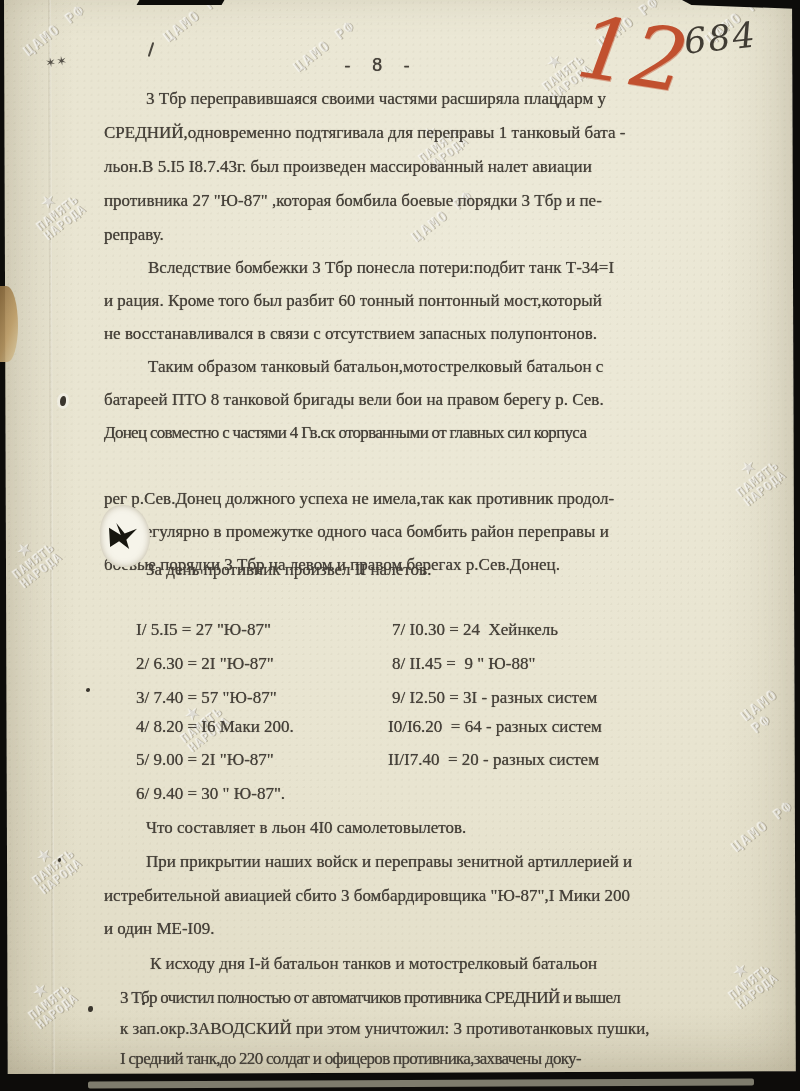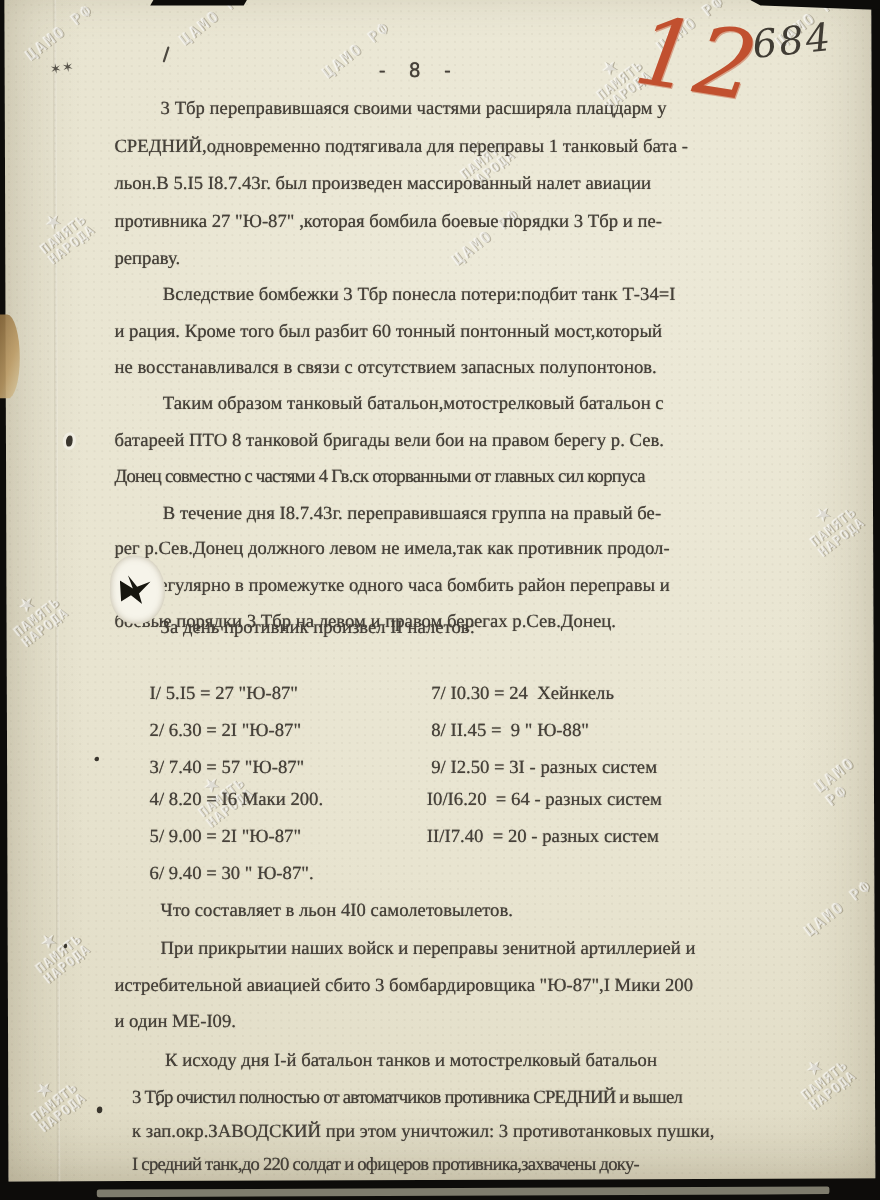--- a/index.html
+++ b/index.html
@@ -141,22 +141,21 @@
   <div class="line" style="left:104px;top:122px">СРЕДНИЙ,одновременно подтягивала для переправы 1 танковый бата -</div>
   <div class="line" style="left:104px;top:156px">льон.В 5.I5 I8.7.43г. был произведен массированный налет авиации</div>
   <div class="line" style="left:104px;top:190px">противника 27 "Ю-87" ,которая бомбила боевые порядки 3 Тбр и пе-</div>
   <div class="line" style="left:104px;top:224px">реправу.</div>
   <div class="line" style="left:148px;top:257px">Вследствие бомбежки 3 Тбр понесла потери:подбит танк Т-34=I</div>
   <div class="line" style="left:104px;top:290px">и рация. Кроме того был разбит 60 тонный понтонный мост,который</div>
   <div class="line" style="left:104px;top:323px">не восстанавливался в связи с отсутствием запасных полупонтонов.</div>
   <div class="line" style="left:148px;top:356px">Таким образом танковый батальон,мотострелковый батальон с</div>
   <div class="line" style="left:104px;top:389px">батареей ПТО 8 танковой бригады вели бои на правом берегу р. Сев.</div>
   <div class="line tight" style="left:104px;top:422px">Донец совместно с частями 4 Гв.ск оторванными от главных сил корпуса</div>
-  <div class="line" style="left:148px;top:456px">В течение дня I8.7.43г. переправившаяся группа на правый бе-</div>
-  <div class="line" style="left:104px;top:488px">рег р.Сев.Донец должного левом не имела,так как противник продол-</div>
+  <div class="line" style="left:104px;top:488px">рег р.Сев.Донец должного успеха не имела,так как противник продол-</div>
   <div class="line" style="left:104px;top:521px">жал регулярно в промежутке одного часа бомбить район переправы и</div>
   <div class="line" style="left:104px;top:554px">боевые порядки 3 Тбр на левом и правом берегах р.Сев.Донец.</div>
   <div class="line" style="left:146px;top:559px">За день противник произвел II налетов:</div>
   <div class="line" style="left:136px;top:619px">I/ 5.I5 = 27 "Ю-87"</div>
   <div class="line" style="left:392px;top:619px">7/ I0.30 = 24  Хейнкель</div>
   <div class="line" style="left:136px;top:653px">2/ 6.30 = 2I "Ю-87"</div>
   <div class="line" style="left:392px;top:653px">8/ II.45 =  9 " Ю-88"</div>
   <div class="line" style="left:136px;top:687px">3/ 7.40 = 57 "Ю-87"</div>
   <div class="line" style="left:392px;top:687px">9/ I2.50 = 3I - разных систем</div>
   <div class="line" style="left:136px;top:716px">4/ 8.20 = I6 Маки 200.</div>

